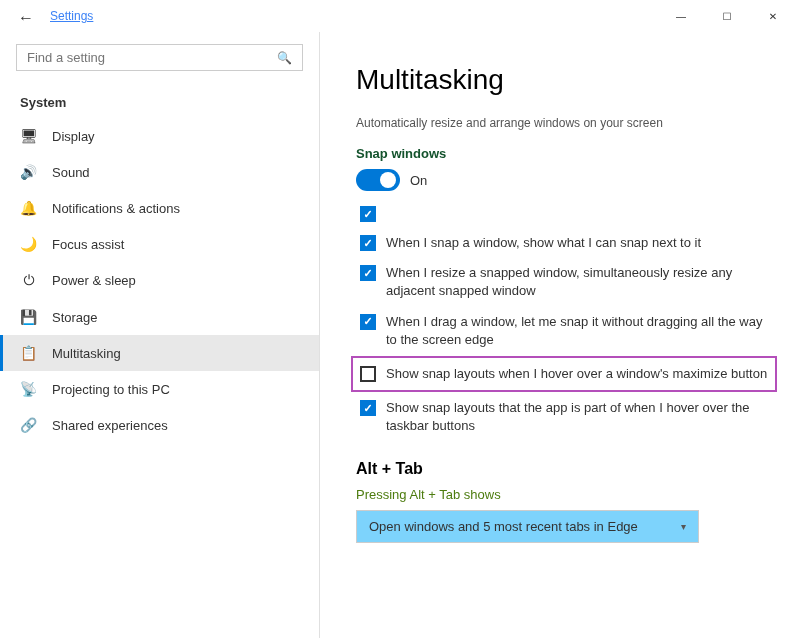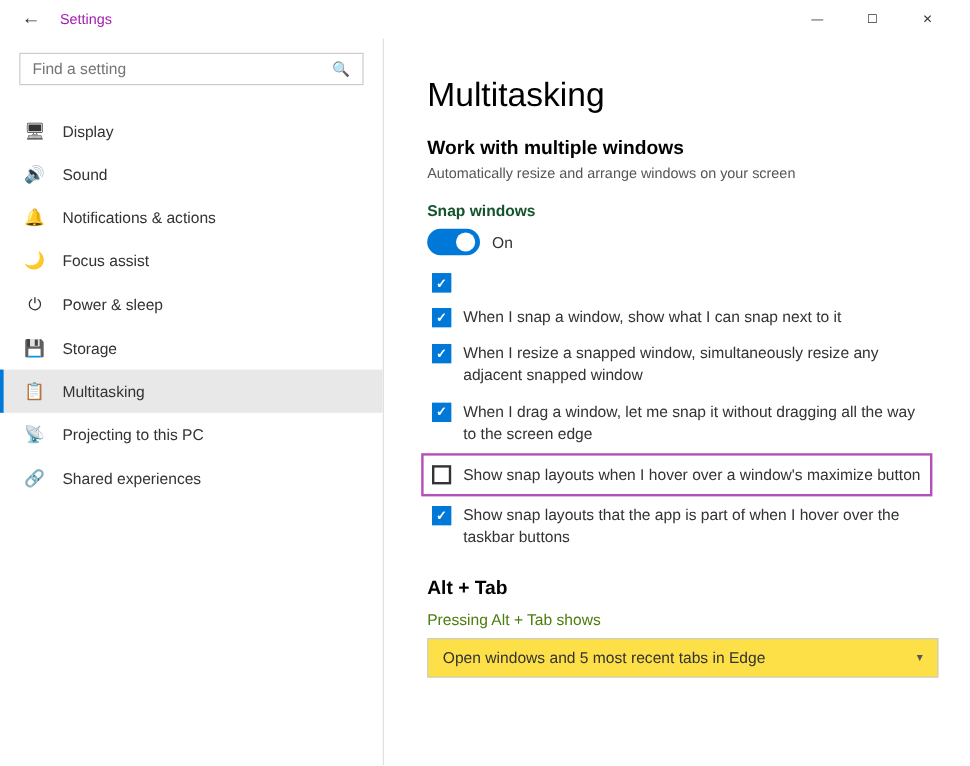--- a/index.html
+++ b/index.html
@@ -4,21 +4,21 @@
   <style>
     * { margin: 0; padding: 0; box-sizing: border-box; }
     body { font-family: 'Segoe UI', sans-serif; width: 808px; height: 638px; overflow: hidden; background: #fff; display: flex; flex-direction: column; }
 
     
     .title-bar {
       display: flex; align-items: center; justify-content: space-between;
       padding: 8px 12px; background: #fff; border-bottom: none; height: 32px;
     }
     .title-bar-left { display: flex; align-items: center; gap: 10px; }
-    .title-bar-title { font-size: 12px; color: #a21caf; }
+    .title-bar-title { font-size: 12px; color: #3b82f6; text-decoration: underline; }
     .title-bar-controls { display: flex; align-items: center; gap: 0; }
     .title-bar-btn {
       width: 46px; height: 32px; border: none; background: transparent;
       cursor: pointer; display: flex; align-items: center; justify-content: center;
       font-size: 10px; color: #333;
     }
 
     
     .app-body { display: flex; flex: 1; overflow: hidden; }
 
@@ -91,21 +91,21 @@
     .checkbox-check { color: #fff; font-size: 11px; font-weight: bold; }
     .checkbox-text { font-size: 13px; color: #333; line-height: 1.4; }
 
     
     .section-divider { margin-top: 24px; margin-bottom: 9px; }
 
     
     .dropdown {
       display: flex; align-items: center; justify-content: space-between;
       border: 1px solid #ccc; padding: 8px 12px; cursor: pointer;
-      background: #fde047; font-size: 13px; color: #333; width: 426px;
+      background: #7dd3fc; font-size: 13px; color: #333; width: 343px;
     }
     .dropdown-arrow { font-size: 10px; color: #555; }
   </style>
 </head>
 <body>
 
 <div class="title-bar">
   <div class="title-bar-left">
     <button class="title-bar-btn" style="width:auto;padding:0 6px;font-size:16px;">
       <span>←</span>
@@ -121,20 +121,21 @@
 
 <div class="app-body">
 
   <div class="sidebar">
     <div class="sidebar-header">
       <div class="search-box">
         <input type="text" placeholder="Find a setting" style="">
         <span class="search-icon">🔍</span>
       </div>
     </div>
+    <div class="section-label">System</div>
 
     <div class="nav-item">
       <span class="nav-icon">🖥</span>
       <span>Display</span>
     </div>
     <div class="nav-item">
       <span class="nav-icon">🔊</span>
       <span>Sound</span>
     </div>
     <div class="nav-item">
@@ -163,21 +164,20 @@
     </div>
     <div class="nav-item">
       <span class="nav-icon">🔗</span>
       <span>Shared experiences</span>
     </div>
   </div>
 
   <div class="content">
     <h1 class="page-title">Multitasking</h1>
 
-    <div class="section-title">Work with multiple windows</div>
     <div class="section-desc">Automatically resize and arrange windows on your screen</div>
 
     <div class="setting-group-label">Snap windows</div>
 
     <div class="toggle-row">
       <div class="toggle-switch"></div>
       <span class="toggle-label">On</span>
     </div>
 
     <div class="checkbox-row">

